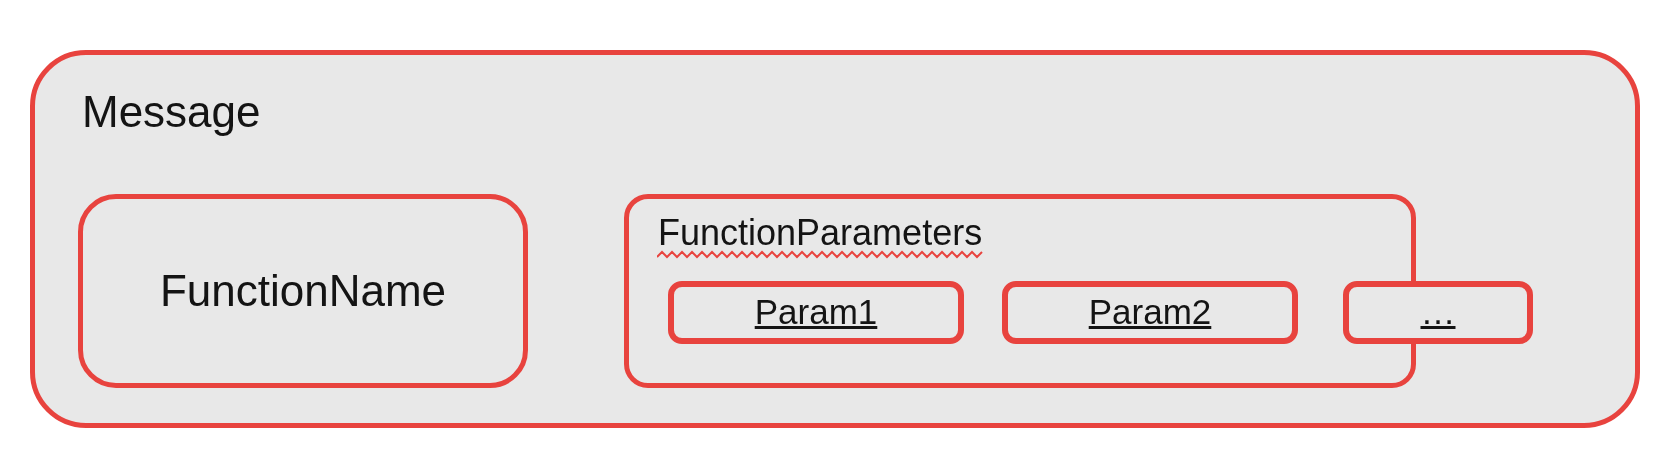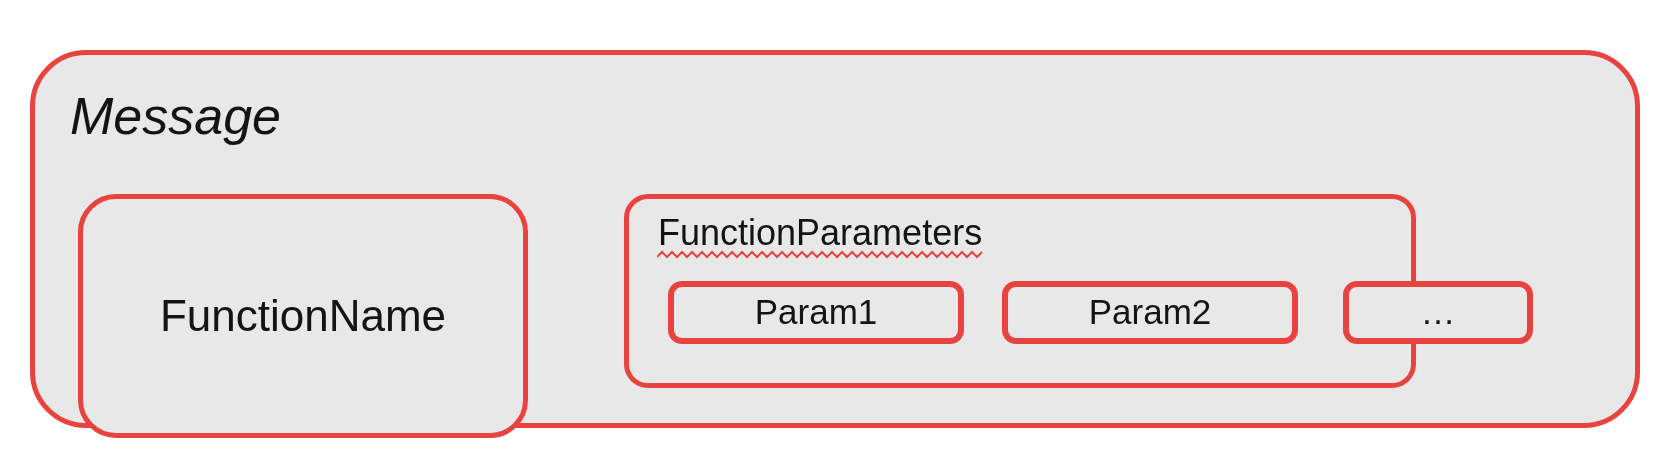--- a/index.html
+++ b/index.html
@@ -28,30 +28,29 @@
     width: 1610px;
     height: 378px;
     border-radius: 56px;
   }
   .label {
     position: absolute;
     white-space: nowrap;
     line-height: 1.15;
   }
   .msg-label {
-    left: 35px;
+    left: 47px;
     top: 32px;
-    font-size: 52px;
-    font-style: italic;
+    font-size: 44px;
   }
   .fname {
     left: 43px;
     top: 139px;
     width: 450px;
-    height: 244px;
+    height: 194px;
     border-radius: 38px;
     display: flex;
     align-items: center;
     justify-content: center;
   }
   .fname-label {
     position: static;
     font-size: 44px;
   }
   .fparams {
@@ -73,20 +72,21 @@
   }
   .param {
     top: 82px;
     width: 296px;
     height: 63px;
     border: 6px solid #e8433e;
     border-radius: 14px;
     display: flex;
     align-items: center;
     justify-content: center;
+    text-decoration: underline;
   }
   .param-label {
     position: static;
     font-size: 35px;
   }
   .p1 { left: 39px; }
   .p2 { left: 373px; }
   .p3 { left: 714px; width: 190px; }
 </style>
 </head>

